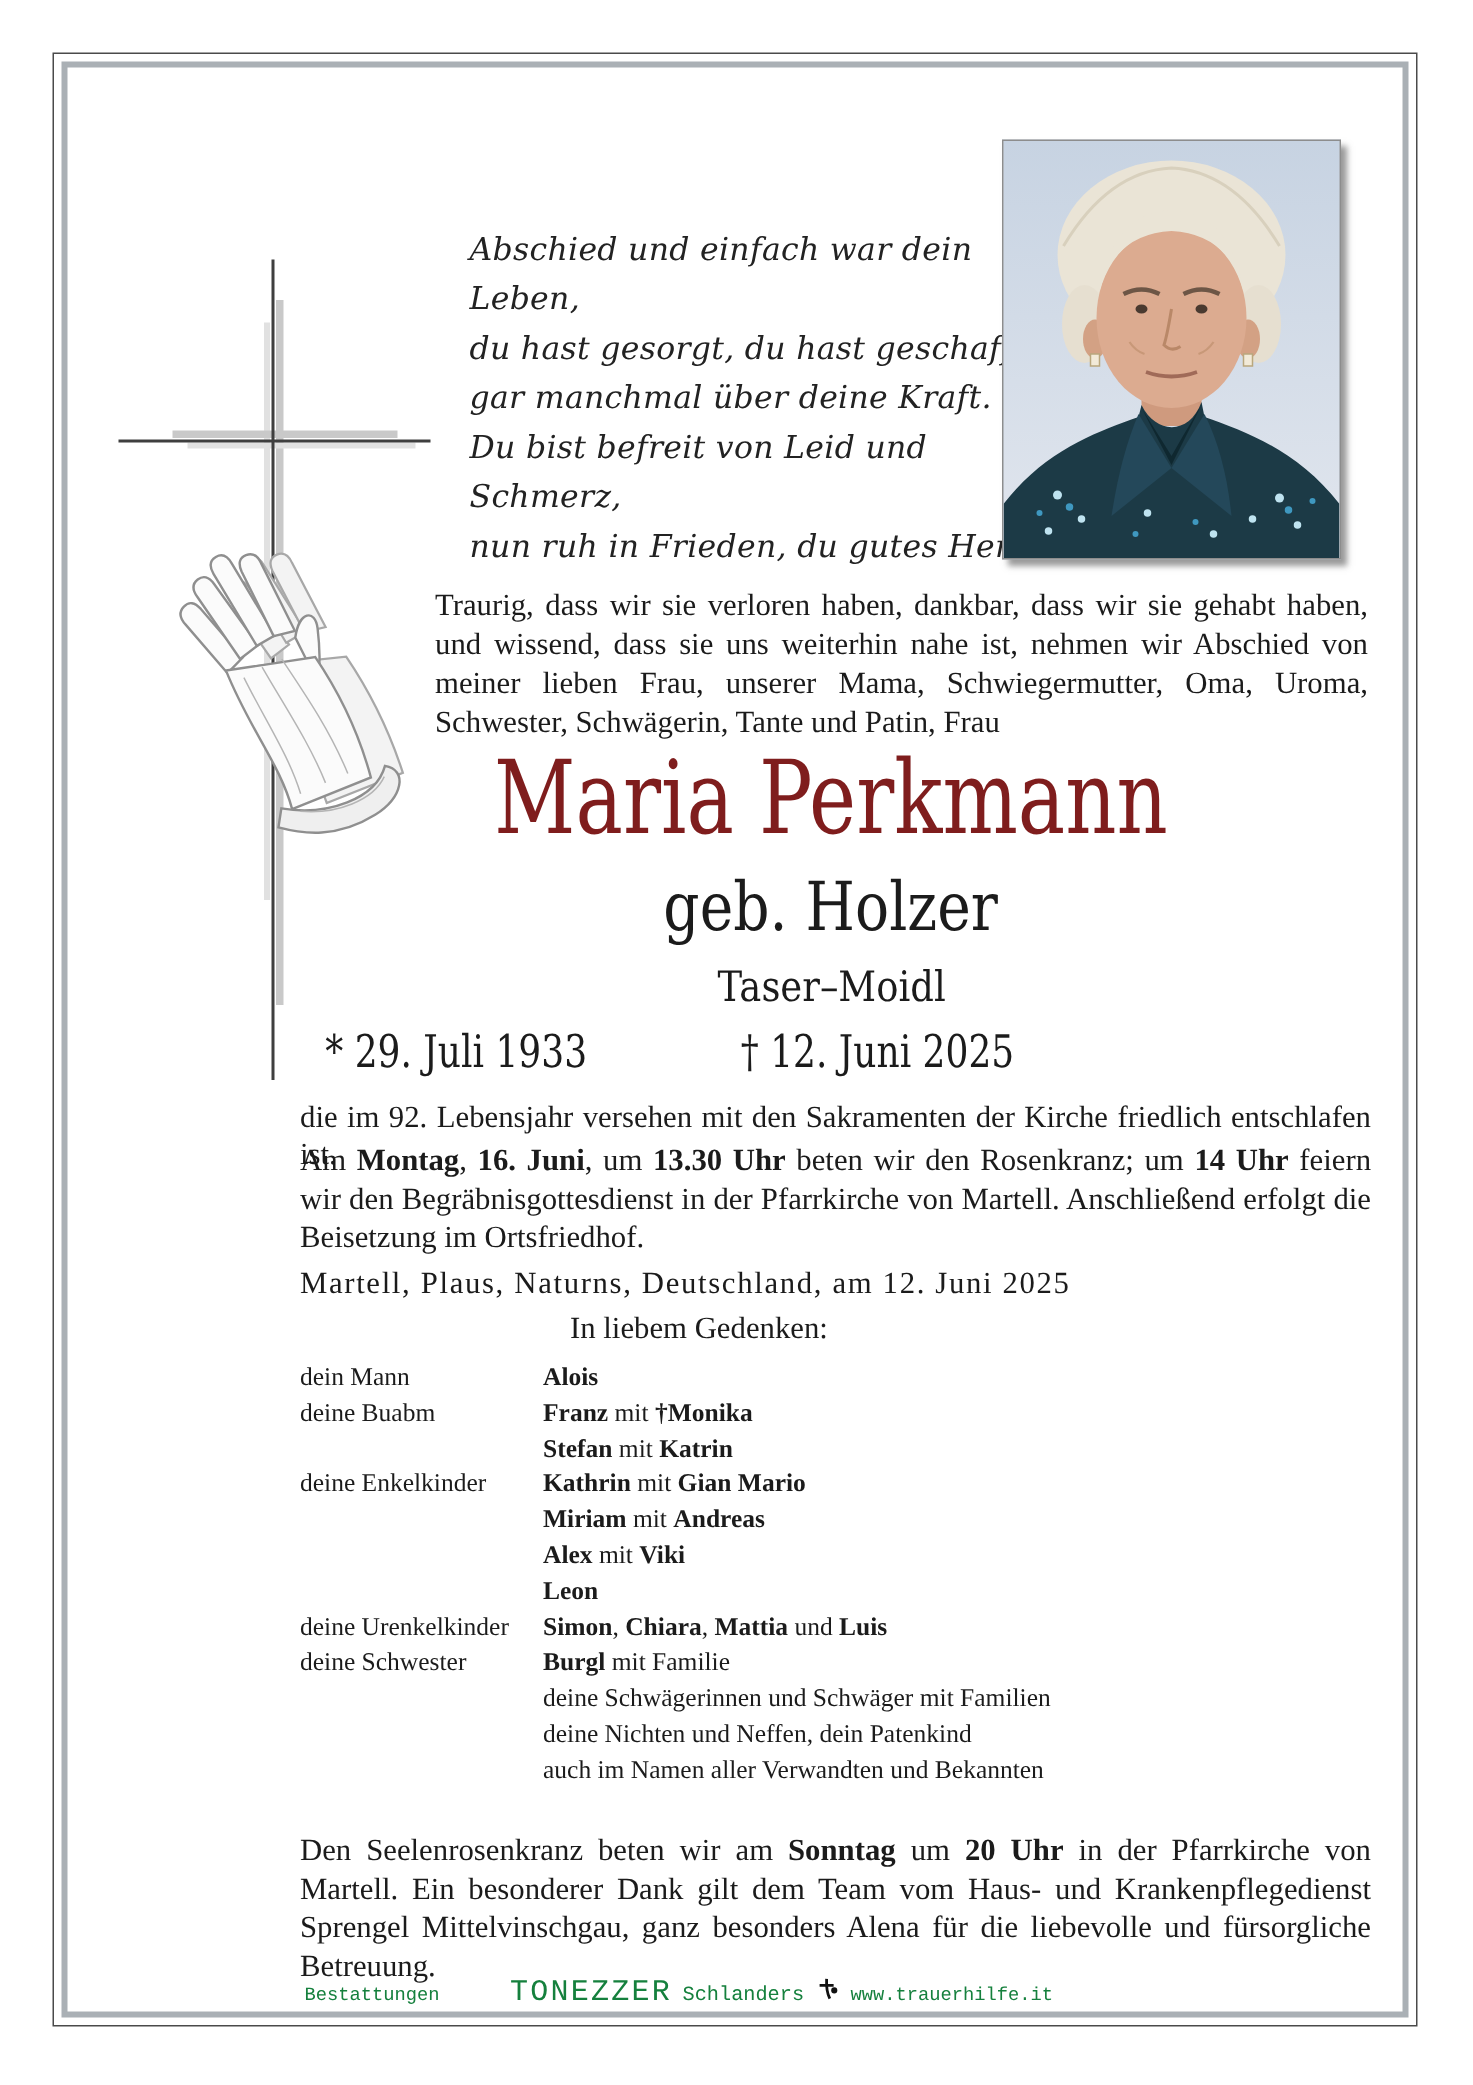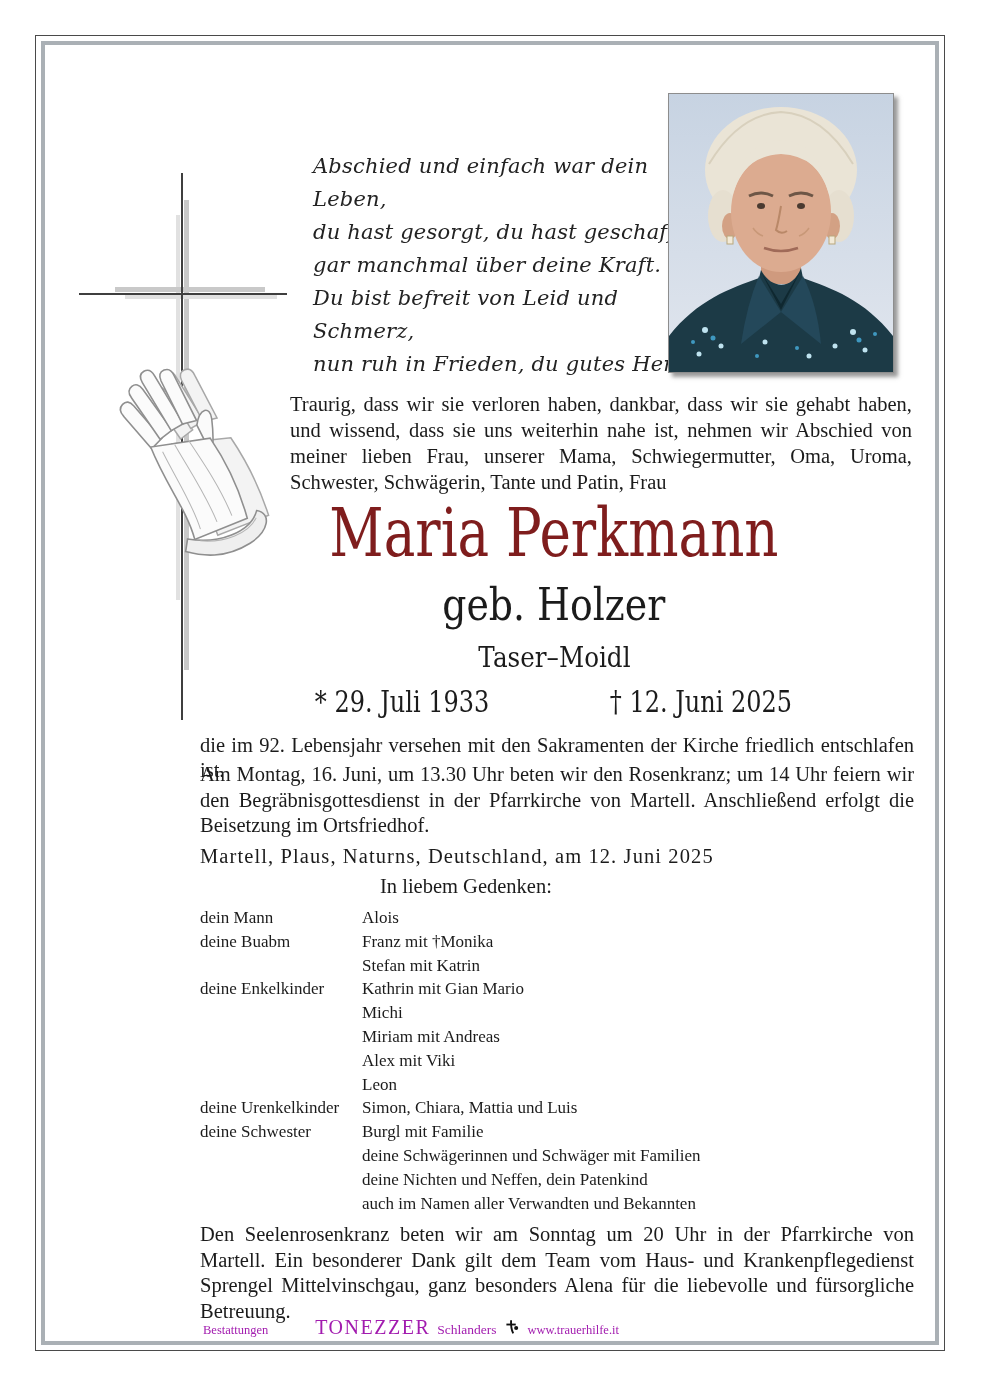--- a/index.html
+++ b/index.html
@@ -35,37 +35,37 @@
   .para{font-size:20.5px;line-height:26px;text-align:justify;}
   .intro{left:290px;top:391px;width:622px;}
   .name-block{left:195px;top:496px;width:718px;text-align:center;}
   .cond{display:inline-block;transform-origin:50% 50%;white-space:nowrap;}
   .main-name{font-family:"DejaVu Serif", serif;font-size:68px;line-height:74px;color:#7f1d1d;}
   .main-name .cond{transform:scaleX(0.78);}
   .maiden{font-family:"DejaVu Serif", serif;font-size:45px;line-height:58px;margin-top:6px;}
   .maiden .cond{transform:scaleX(0.84);}
   .vulgo{font-family:"DejaVu Serif", serif;font-size:28px;line-height:36px;margin-top:6px;}
   .vulgo .cond{transform:scaleX(0.88);}
-  .dates{display:flex;justify-content:center;gap:76px;font-family:"DejaVu Serif", serif;
+  .dates{display:flex;justify-content:flex-start;gap:58px;font-family:"DejaVu Serif", serif;
          font-size:30px;line-height:40px;margin-top:6px;}
   .dates .cond{transform:scaleX(0.80);}
   .passing{left:200px;top:733px;width:714px;line-height:25px;}
   .funeral{left:200px;top:762px;width:714px;line-height:25.5px;}
   .place-date{left:200px;top:843px;width:714px;letter-spacing:1.1px;text-align:left;}
   .gedenken-heading{left:380px;top:875px;font-size:20.5px;}
   .family{left:200px;top:906px;width:714px;font-size:17px;}
   .family-row{display:flex;line-height:23.8px;}
   .family-label{width:162px;flex:0 0 162px;}
   .family-value{flex:1;}
   .closing{left:200px;top:1222px;width:714px;line-height:25.5px;}
-  .b{font-weight:normal;}
+  .b{font-weight:bold;}
   
   .footer{
     left:203px;top:1316px;display:flex;align-items:baseline;gap:7px;
-    font-family:Liberation Serif, serif;color:#a21caf;white-space:nowrap;justify-content:flex-end;
+    font-family:Liberation Mono, monospace;color:#15803d;white-space:nowrap;justify-content:flex-end;
   }
   .footer-prefix{font-size:12.5px;}
   .footer-brand{font-size:20px;letter-spacing:1.5px;font-weight:normal;margin-left:40px;}
   .footer-city{font-size:13.5px;}
   .footer-url{font-size:12.5px;}
   .footer-logo{position:relative;top:2px;}
 </style>
 </head>
 <body>
 
@@ -213,21 +213,20 @@
       <div class="family-value"><span class="b">Stefan</span><span> mit </span><span class="b">Katrin</span></div>
     </div>
 
     <div class="family-row">
       <div class="family-label">deine Enkelkinder</div>
       <div class="family-value"><span class="b">Kathrin</span><span> mit </span><span class="b">Gian Mario</span></div>
     </div>
 
     <div class="family-row">
       <div class="family-label"></div>
-      <div class="family-value"><span class="b">Michi</span></div>
     </div>
 
     <div class="family-row">
       <div class="family-label"></div>
       <div class="family-value"><span class="b">Miriam</span><span> mit </span><span class="b">Andreas</span></div>
     </div>
 
     <div class="family-row">
       <div class="family-label"></div>
       <div class="family-value"><span class="b">Alex</span><span> mit </span><span class="b">Viki</span></div>

